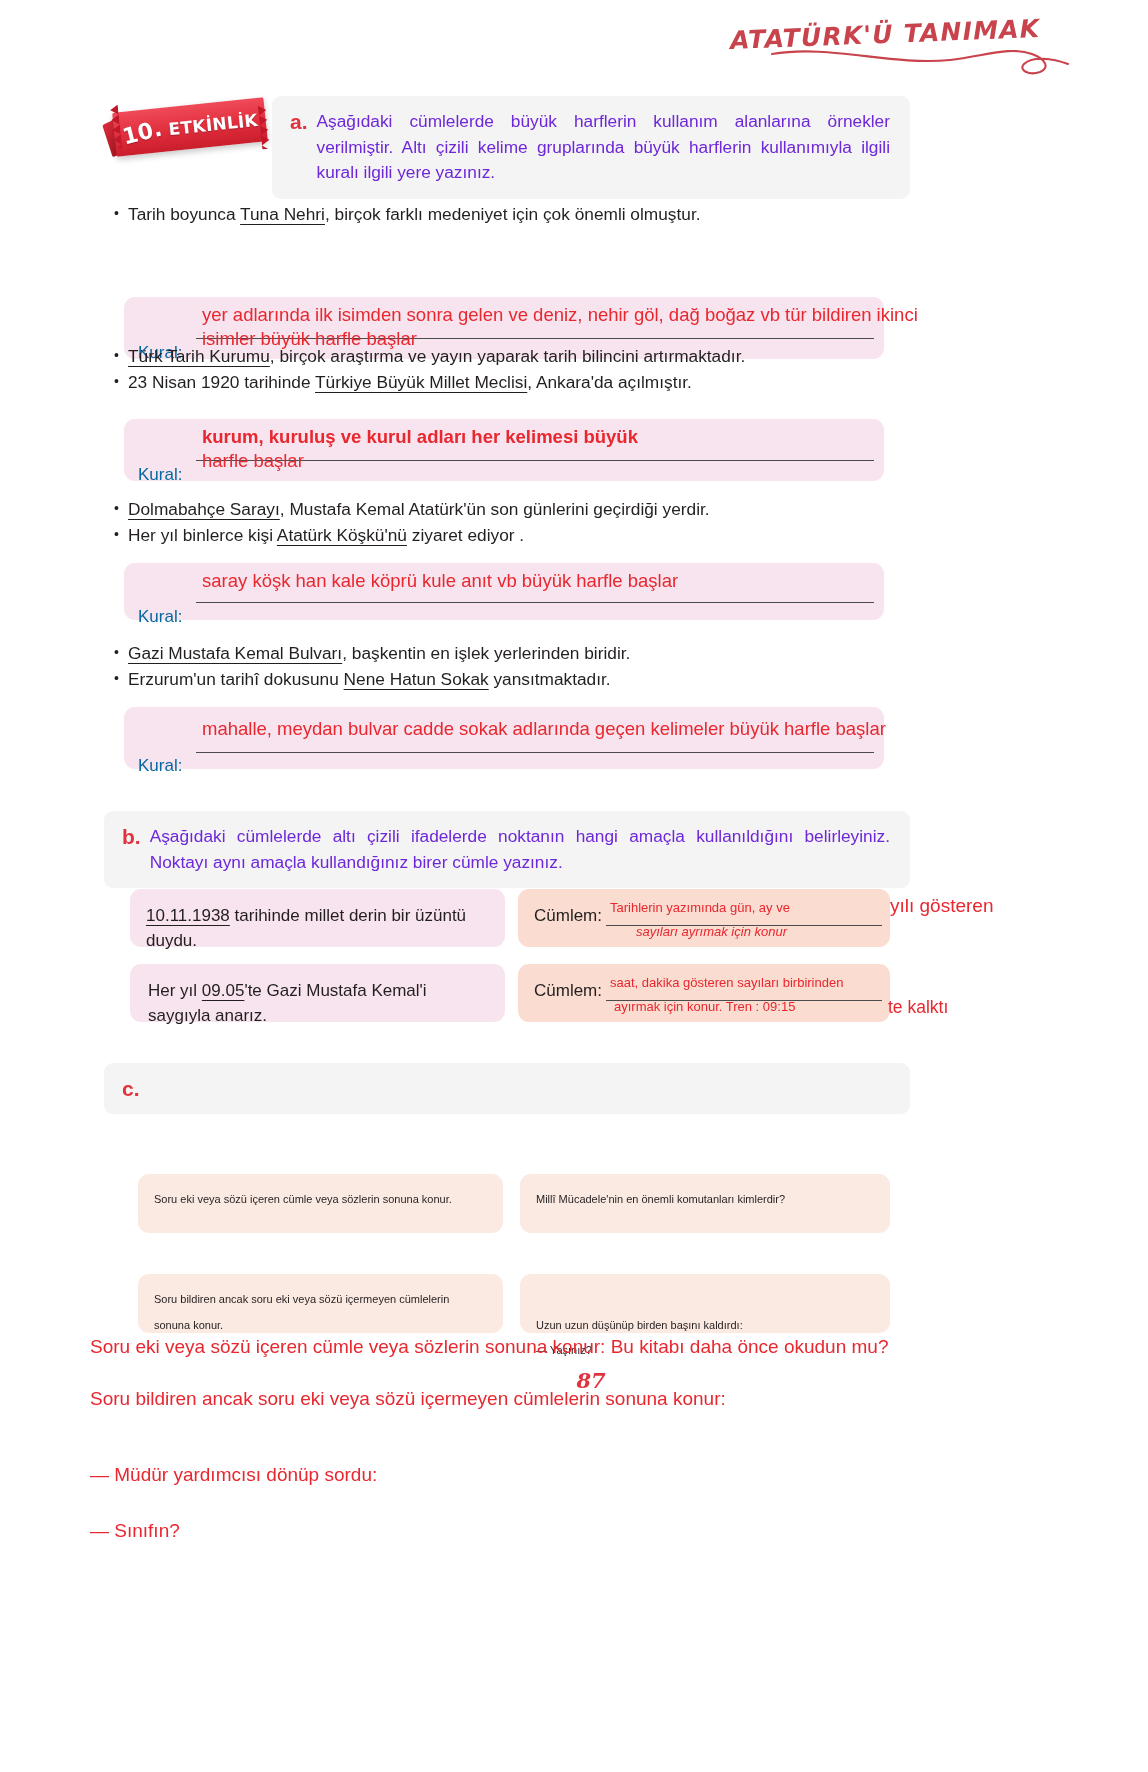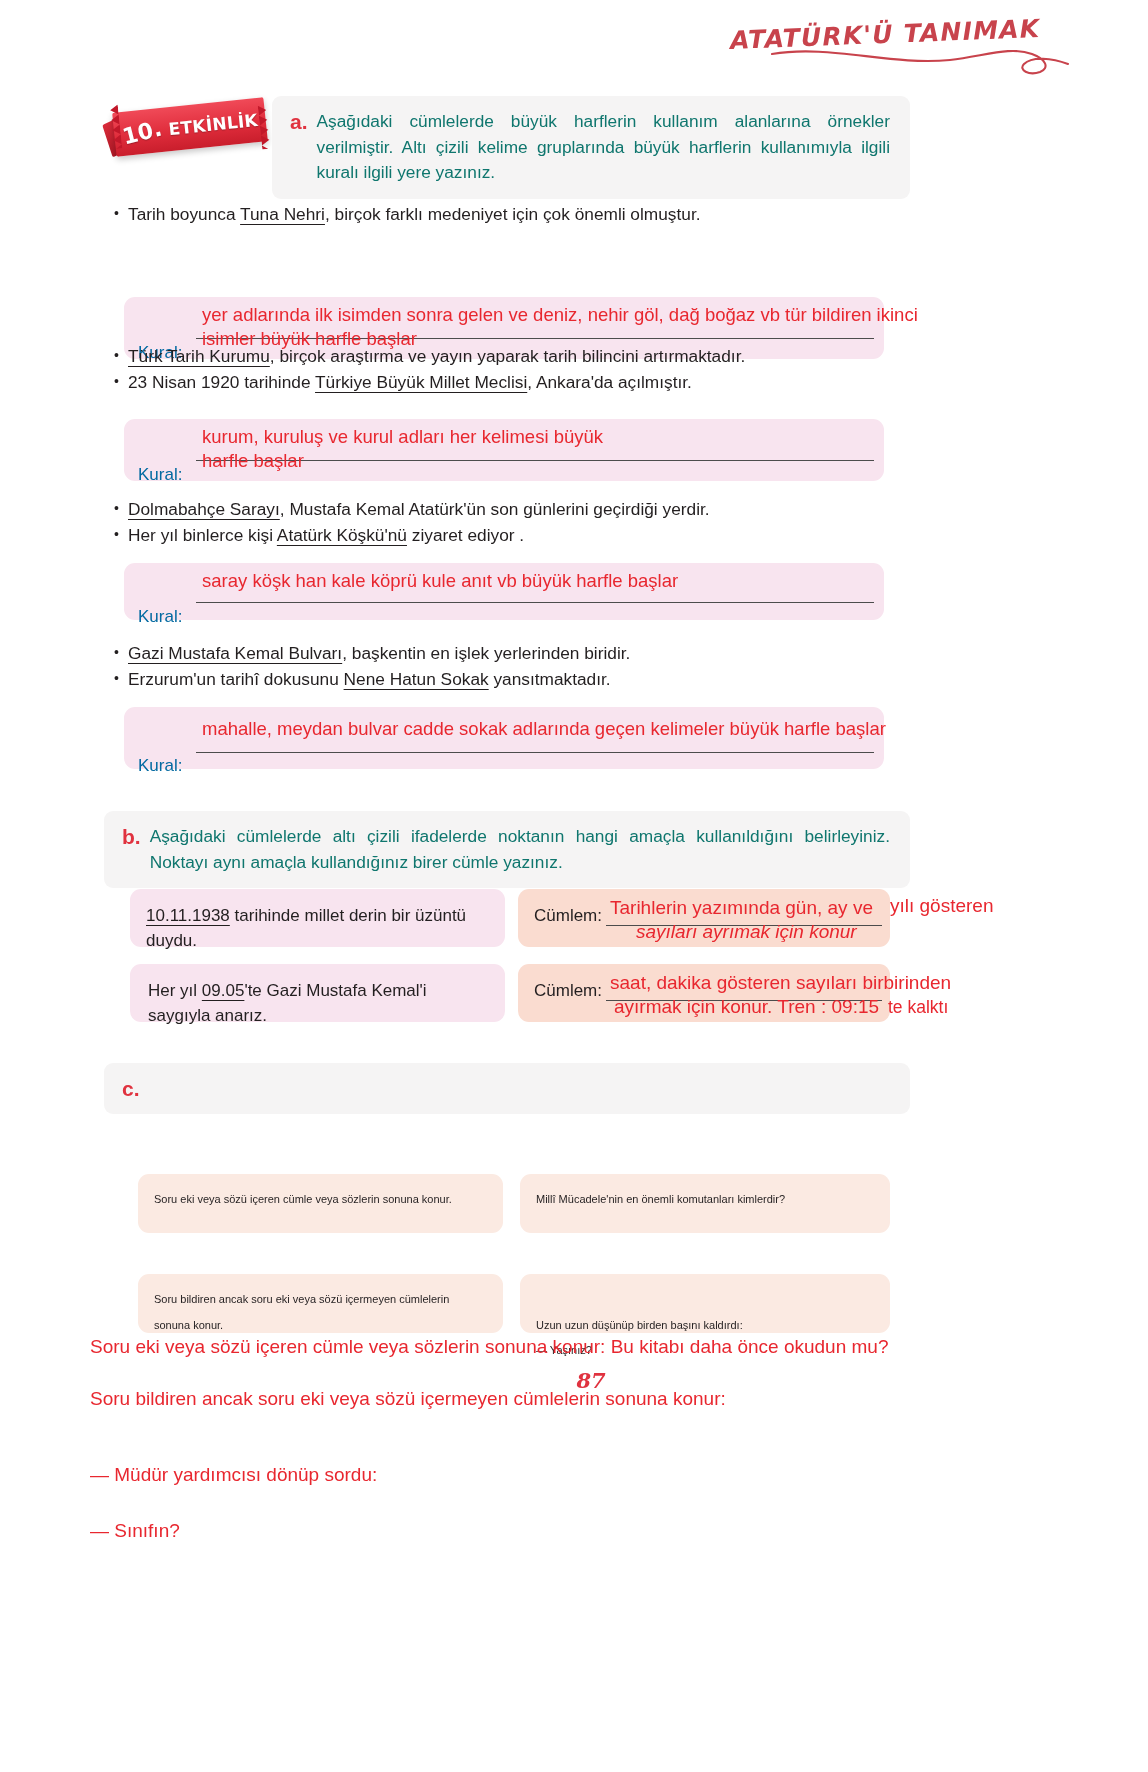--- a/index.html
+++ b/index.html
@@ -113,21 +113,21 @@
   .prompt-letter {
     color: #e0323f;
     font-weight: bold;
     font-size: 21px;
     line-height: 25px;
     flex: 0 0 auto;
   }
   .prompt-text {
     font-size: 17.3px;
     line-height: 25.5px;
-    color: #0f766e;
+    color: #6d28d9;
     text-align: justify;
   }
 
   #prompt-a { left: 272px; top: 96px;  width: 638px; }
   #prompt-b { left: 104px; top: 811px; width: 806px; }
   #prompt-c { left: 104px; top: 1063px; width: 806px; }
 
   
   .sentence-list {
     position: absolute;
@@ -217,21 +217,21 @@
     left: 16px; top: 14px;
     font-size: 17px;
     color: #231f20;
     white-space: nowrap;
   }
   .cumlem-answer {
     position: absolute;
     left: 92px;
     top: 8px;
     color: #e8272f;
-    font-size: 19px;
+    font-size: 13px;
     line-height: 26px;
     white-space: nowrap;
   }
   .cumlem-underline {
     position: absolute;
     left: 88px;
     right: 8px;
     border-bottom: 1.2px solid #4c4c4c;
   }
 
@@ -322,21 +322,21 @@
 
 <div class="sentence-list" id="sent-2">
   <ul>
     <li><span></span><span class="u">Türk Tarih Kurumu</span><span>, birçok araştırma ve yayın yaparak tarih bilincini artırmaktadır.</span></li>
     <li><span>23 Nisan 1920 tarihinde </span><span class="u">Türkiye Büyük Millet Meclisi</span><span>, Ankara'da açılmıştır.</span></li>
   </ul>
 </div>
 
 <div class="kural-box" id="kural-2">
   <span class="kural-label" style="top:26px;">Kural:</span>
-  <span class="kural-answer" style="top:4px;">kurum, kuruluş ve kurul adları her kelimesi  büyük</span>
+  <span class="kural-answer" style="top:4px;font-weight:bold;">kurum, kuruluş ve kurul adları her kelimesi  büyük</span>
   <div class="kural-rule" style="top:41px;"></div>
   <span class="kural-answer" style="top:28px;">harfle başlar</span>
 </div>
 
 <div class="sentence-list" id="sent-3">
   <ul>
     <li><span></span><span class="u">Dolmabahçe Sarayı</span><span>, Mustafa Kemal Atatürk'ün son günlerini geçirdiği yerdir.</span></li>
     <li><span>Her yıl binlerce kişi </span><span class="u">Atatürk Köşkü'nü</span><span> ziyaret ediyor .</span></li>
   </ul>
 </div>

